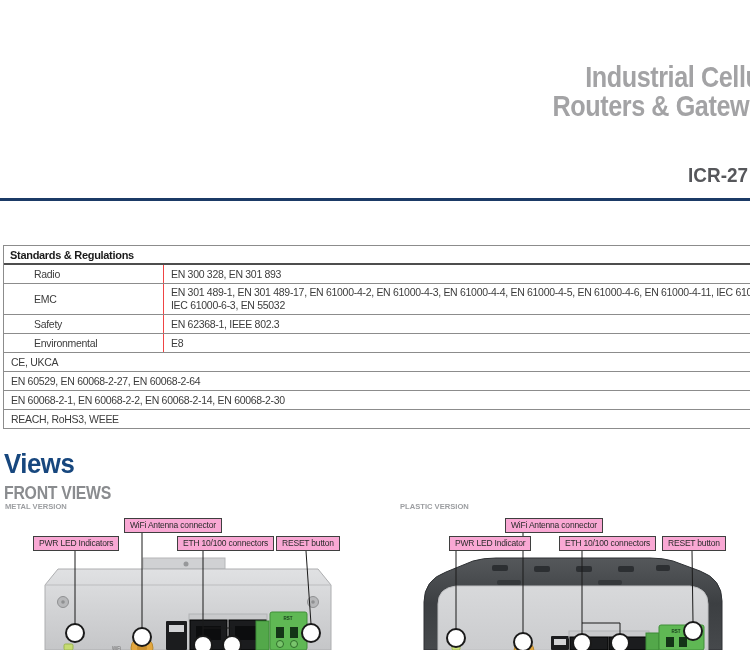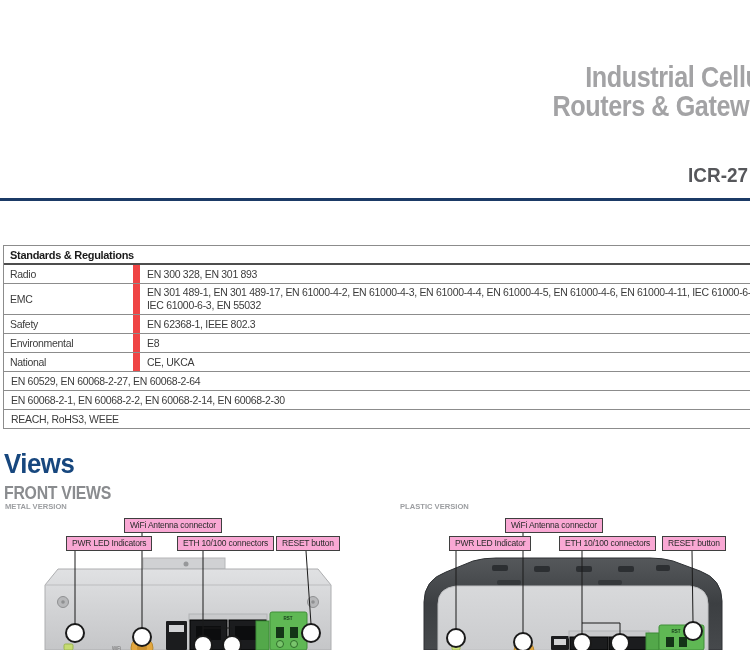--- a/index.html
+++ b/index.html
@@ -30,22 +30,22 @@
     font-size:10.5px; color:#3c3c3c; letter-spacing:-0.3px;
   }
   .std-header {
     height:19px; display:flex; align-items:center; padding:0 6px;
     font-weight:bold; font-size:11px; color:#1a1a1a;
     border-bottom:2px solid #4d4d4d;
   }
   .std-row { display:flex; border-bottom:1px solid #8c8c8c; min-height:19px; }
   .std-row.tall { min-height:31px; }
   .cell-label {
-    flex:0 0 136px; width:136px; border-right:7px solid #ef4444;
-    display:flex; align-items:center; padding:0 6px;
+    flex:0 0 136px; width:136px; border-right:1px solid #ef4444;
+    display:flex; align-items:center; padding:0 6px;margin-left:24px;
   }
   .cell-value {
     flex:1; display:flex; flex-direction:column; justify-content:center;
     padding:1px 7px; white-space:nowrap; overflow:hidden; line-height:13px;
   }
   .cell-line2:empty { display:none; }
 
   
   .views-title {
     position:absolute; top:448px; left:4px;
@@ -112,21 +112,20 @@
       </div>
     </div>
     <div class="std-row">
       <div class="cell-label">Environmental</div>
       <div class="cell-value">
         <span>E8</span>
 
       </div>
     </div>
     <div class="std-row">
-      <div class="cell-label">National</div>
       <div class="cell-value">
         <span>CE, UKCA</span>
 
       </div>
     </div>
     <div class="std-row">
       <div class="cell-value">
         <span>EN 60529, EN 60068-2-27, EN 60068-2-64</span>
 
       </div>
@@ -144,21 +143,21 @@
       </div>
     </div>
   </div>
 
   <div class="views-title">Views</div>
   <div class="front-views-title">FRONT VIEWS</div>
   <div class="variant-label variant-metal">METAL VERSION</div>
   <div class="variant-label variant-plastic">PLASTIC VERSION</div>
 
   <div class="callout-box" style="left:124px; top:518px;">WiFi Antenna connector</div>
-  <div class="callout-box" style="left:33px; top:536px;margin-left:33px;">PWR LED Indicators</div>
+  <div class="callout-box" style="left:33px; top:536px;">PWR LED Indicators</div>
   <div class="callout-box" style="left:177px; top:536px;">ETH 10/100 connectors</div>
   <div class="callout-box" style="left:276px; top:536px;">RESET button</div>
 
   <div class="callout-box" style="left:505px; top:518px;">WiFi Antenna connector</div>
   <div class="callout-box" style="left:415px; top:536px;margin-left:34px;">PWR LED Indicator</div>
   <div class="callout-box" style="left:559px; top:536px;">ETH 10/100 connectors</div>
   <div class="callout-box" style="left:662px; top:536px;">RESET button</div>
 
   <svg class="diagram-svg" width="750" height="140" viewBox="0 510 750 140">
     <defs>

